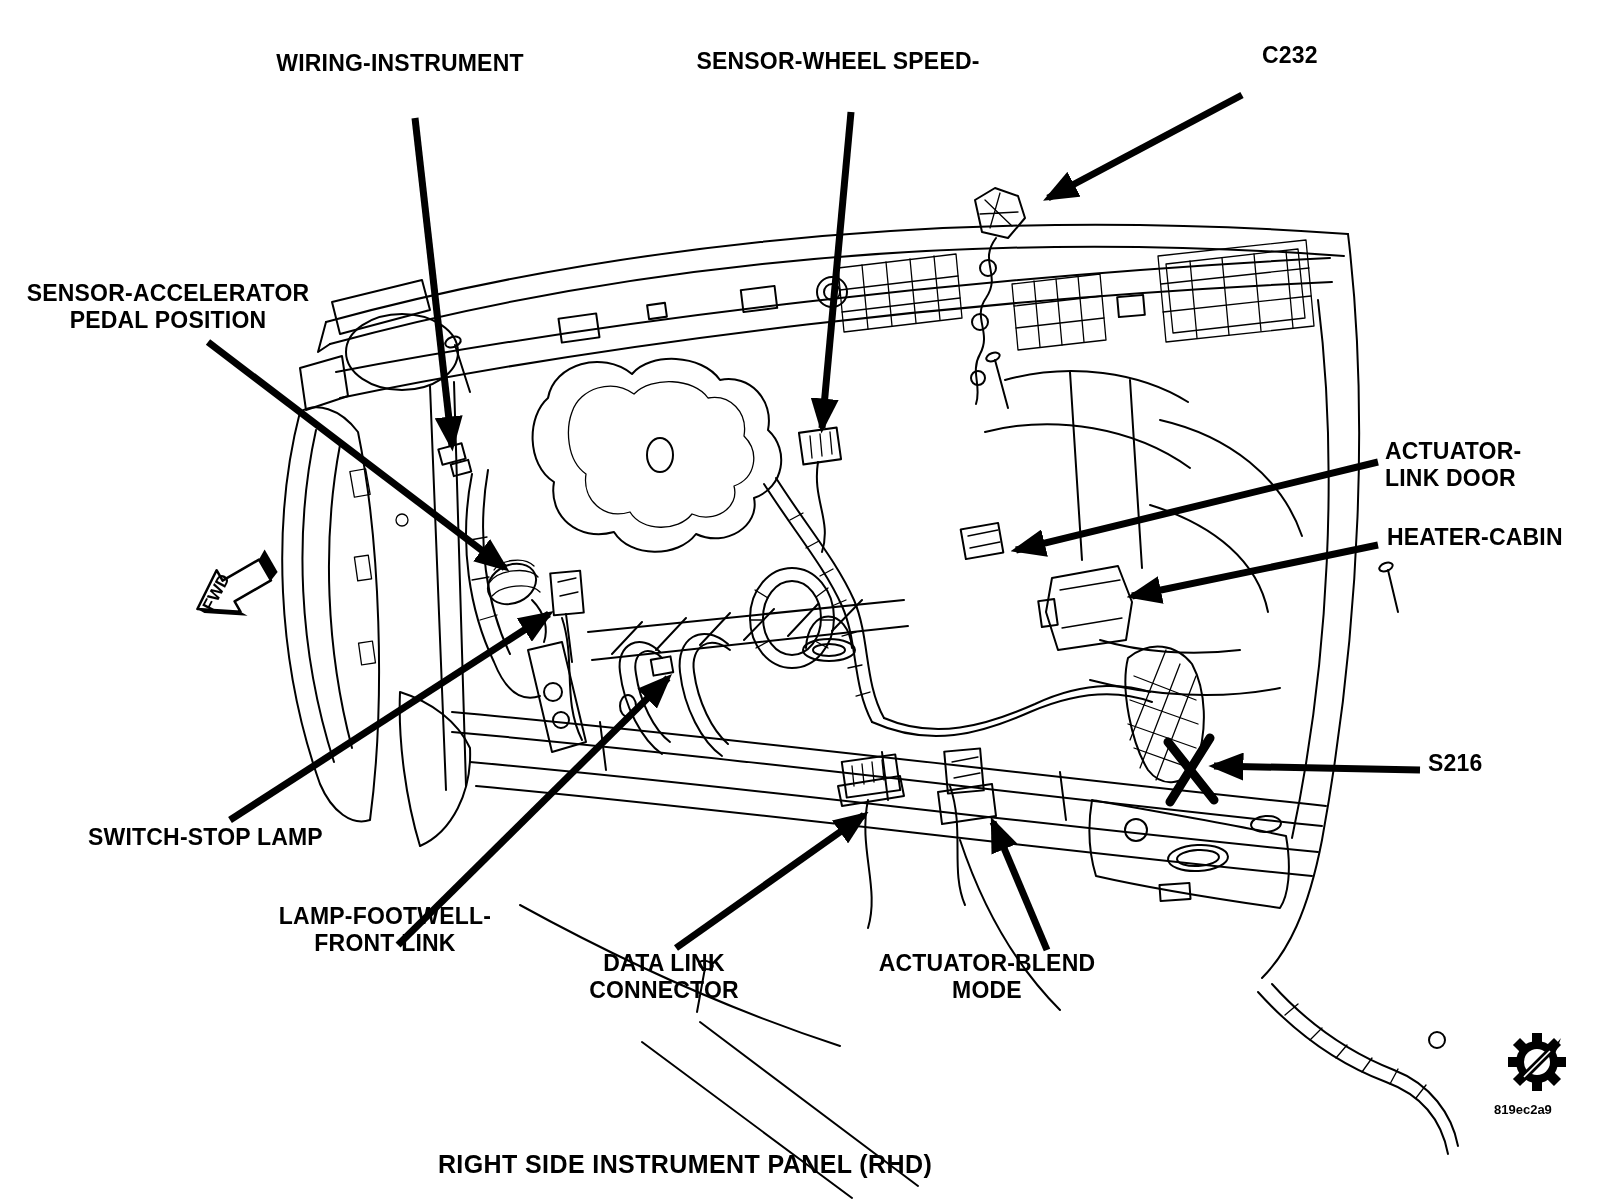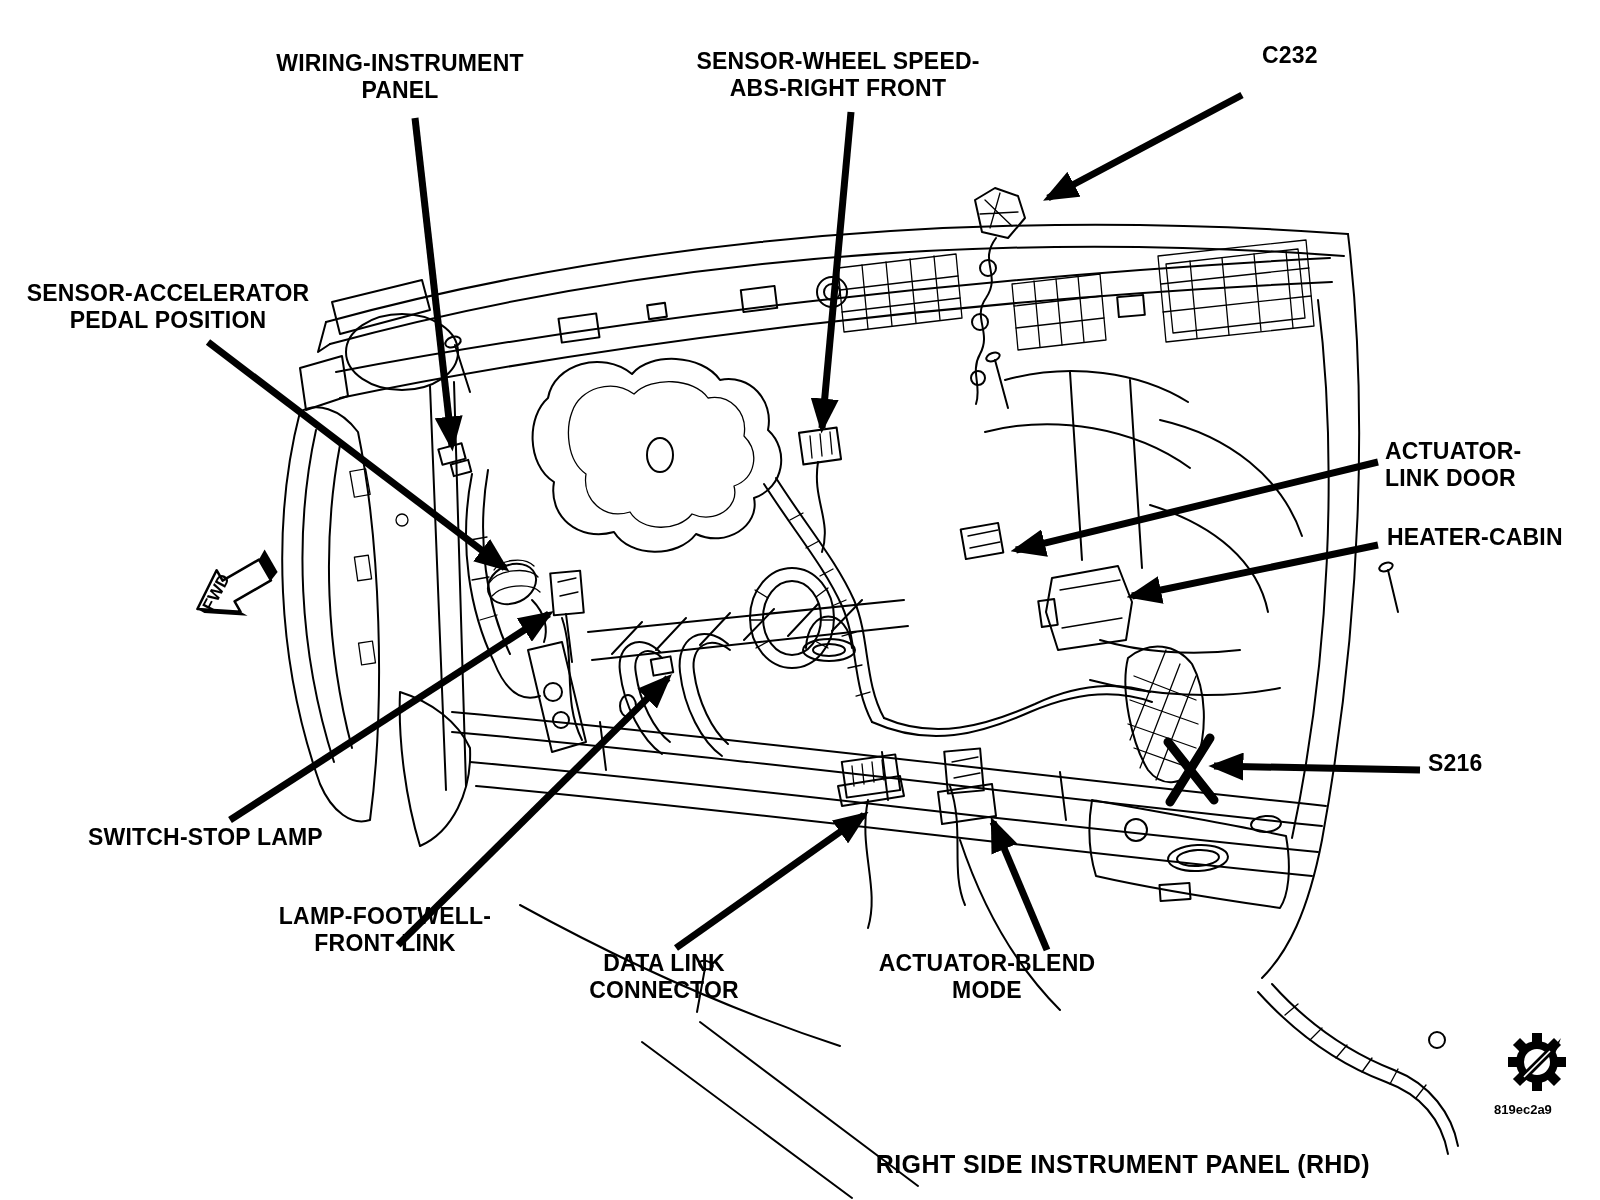--- a/index.html
+++ b/index.html
@@ -1,21 +1,21 @@
 <!DOCTYPE html>
 <html><head>
 <meta charset="utf-8">
 <style>
   html,body{margin:0;padding:0;background:#ffffff;}
   .stage{position:relative;width:1600px;height:1200px;background:#ffffff;overflow:hidden;
          font-family:"Liberation Sans", sans-serif;color:#000;}
   .callout{position:absolute;font-weight:700;font-size:23px;line-height:27px;
            letter-spacing:.2px;white-space:nowrap;}
   .center{text-align:center;}
-  .caption{position:absolute;left:0;top:1150px;width:1370px;text-align:right;
+  .caption{position:absolute;left:0;top:1150px;width:1370px;text-align:center;
            font-size:25px;font-weight:700;letter-spacing:.4px;}
   .figcode{position:absolute;left:1494px;top:1102px;font-size:13px;font-weight:700;}
   svg{position:absolute;left:0;top:0;}
   .ln{fill:none;stroke:#000;stroke-width:2;stroke-linecap:round;stroke-linejoin:round;}
   .thin{stroke-width:1.3;}
   .arrow{stroke:#000;stroke-width:7;fill:none;}
 </style>
 </head>
 <body>
 
@@ -249,26 +249,24 @@
       <circle r="13" fill="#fff"></circle>
       <path d="M-15,17 L17,-15" stroke="#000" stroke-width="7" stroke-linecap="round"></path>
       <path d="M-13,15 L13,-11" stroke="#fff" stroke-width="1.6"></path>
       <polygon points="14,-12 24,-24 18,-8" fill="#000"></polygon>
     </g>
   </g>
 </svg>
 
 <div class="callout center" style="left:240px;top:50px;width:320px;">
   <div>WIRING-INSTRUMENT</div>
-  <div>PANEL</div>
 </div>
 
 <div class="callout center" style="left:658px;top:48px;width:360px;">
   <div>SENSOR-WHEEL SPEED-</div>
-  <div>ABS-RIGHT FRONT</div>
 </div>
 
 <div class="callout" style="left:1230px;top:42px;margin-left:32px;">
   <div>C232</div>
 </div>
 
 <div class="callout center" style="left:8px;top:280px;width:320px;">
   <div>SENSOR-ACCELERATOR</div>
   <div>PEDAL POSITION</div>
 </div>

